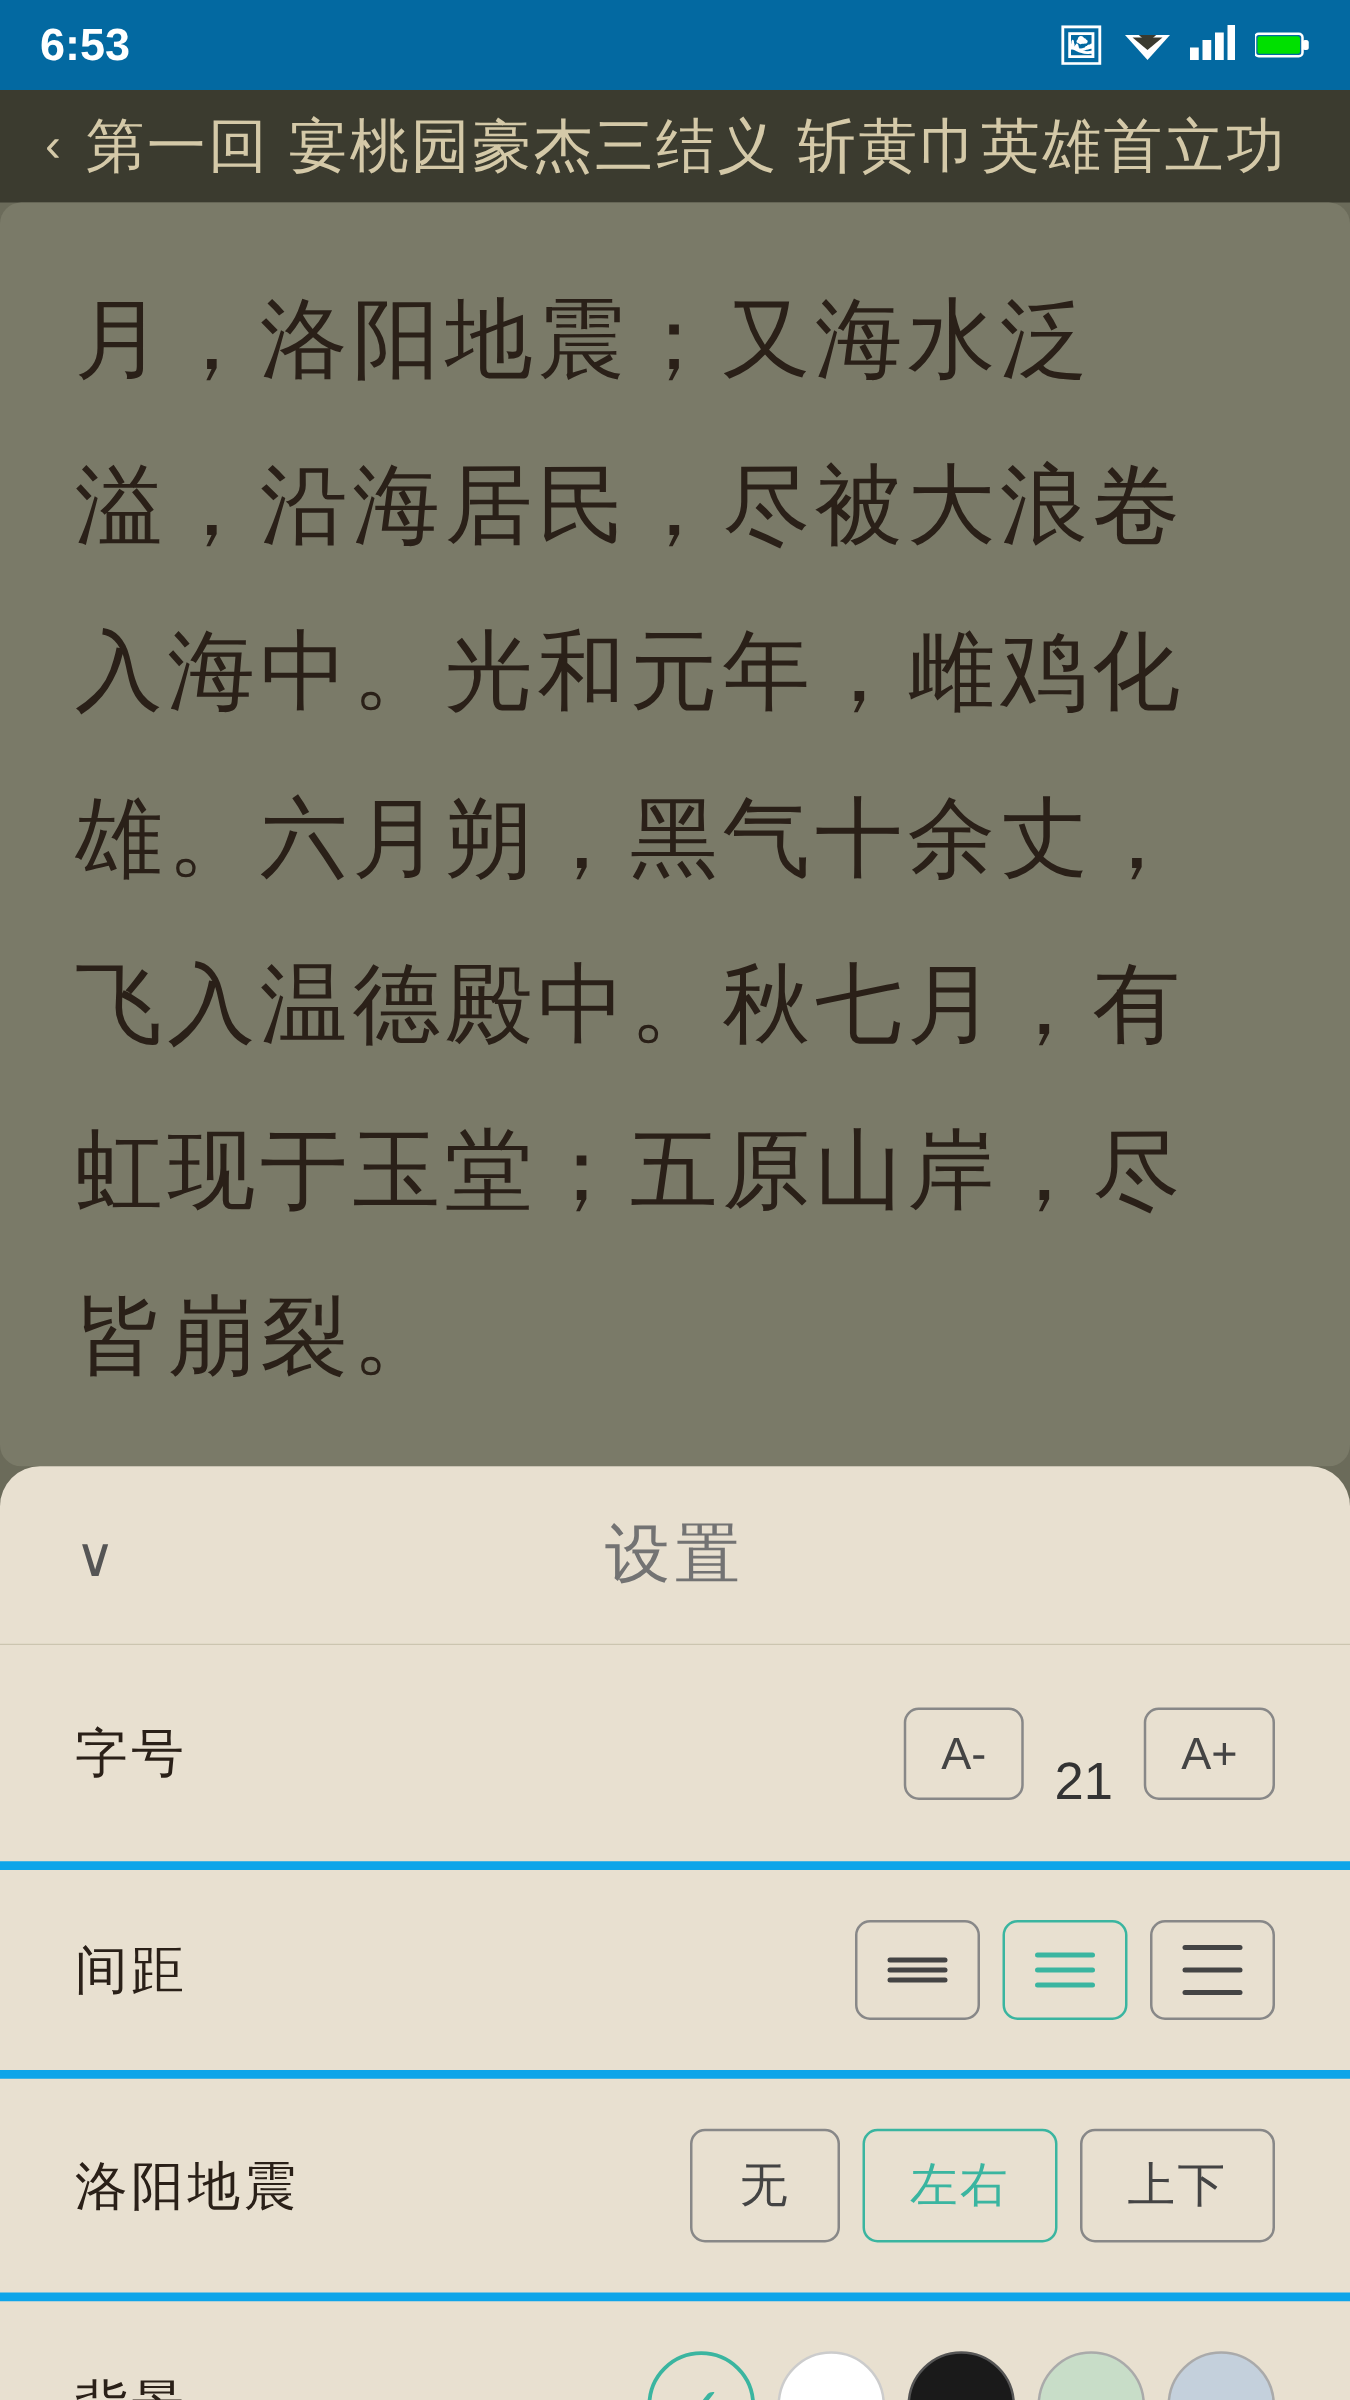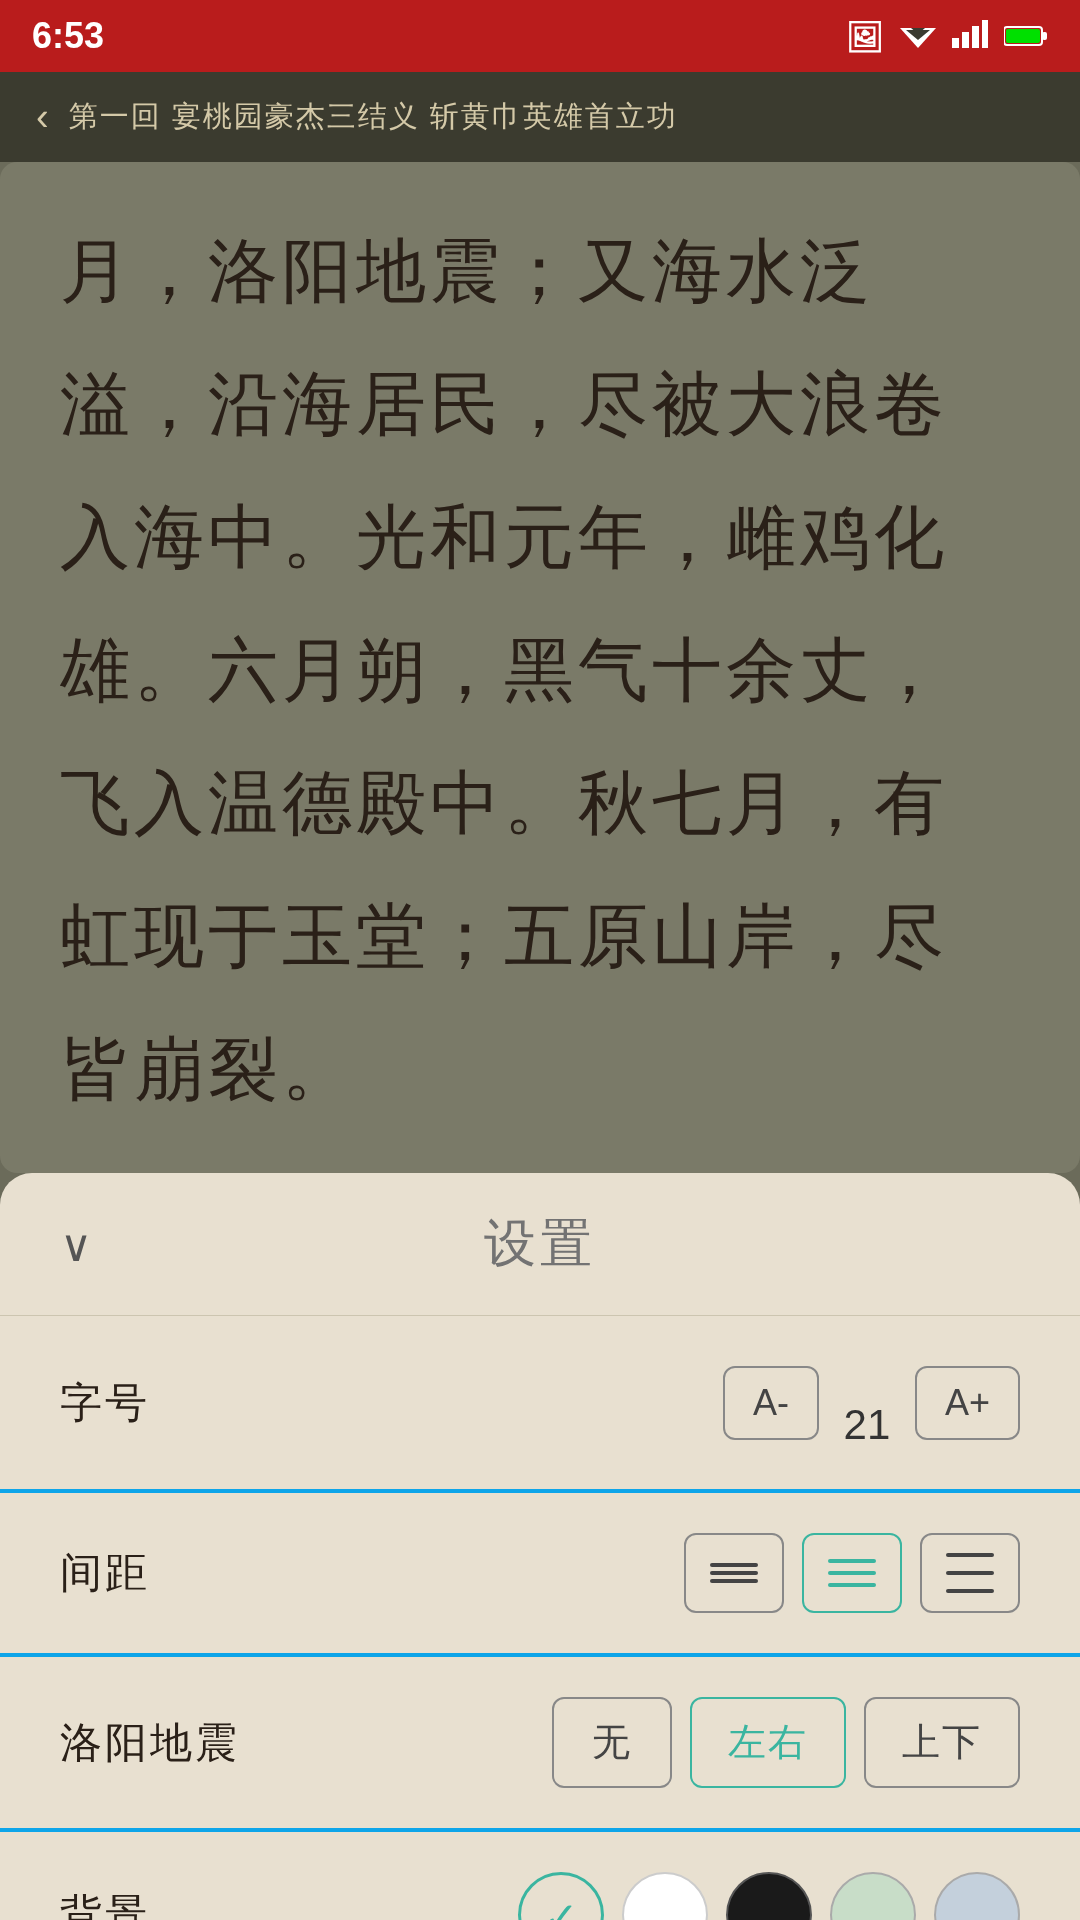--- a/index.html
+++ b/index.html
@@ -7,21 +7,21 @@
     body {
       width: 1080px;
       min-height: 1920px;
       font-family: 'serif', Georgia, serif;
       background: #6b6b5a;
       overflow-x: hidden;
     }
 
     
     .status-bar {
-      background: #b91c1c;
+      background: #0369a1;
       color: #fff;
       display: flex;
       justify-content: space-between;
       align-items: center;
       padding: 0 32px;
       height: 72px;
       font-size: 36px;
       font-family: sans-serif;
       font-weight: bold;
     }
@@ -40,21 +40,21 @@
       height: 90px;
     }
     .reader-back {
       color: #d4c9a8;
       font-size: 38px;
       margin-right: 20px;
       font-family: sans-serif;
     }
     .reader-title {
       color: #d4c9a8;
-      font-size: 29px;
+      font-size: 47px;
       font-family: sans-serif;
       letter-spacing: 2px;
     }
 
     
     .reader-content {
       background: #7a7a68;
       padding: 40px 60px;
       min-height: 700px;
       border-radius: 17px;
@@ -96,21 +96,21 @@
       font-family: sans-serif;
       letter-spacing: 4px;
     }
 
     
     .settings-row {
       display: flex;
       align-items: center;
       justify-content: space-between;
       padding: 40px 60px;
-      border-bottom: 4px solid #0ea5e9;
+      border-bottom: 7px solid #0ea5e9;
     }
     .settings-label {
       font-size: 42px;
       color: #2a2018;
       font-family: sans-serif;
       letter-spacing: 3px;
     }
     .settings-controls {
       display: flex;
       align-items: center;

